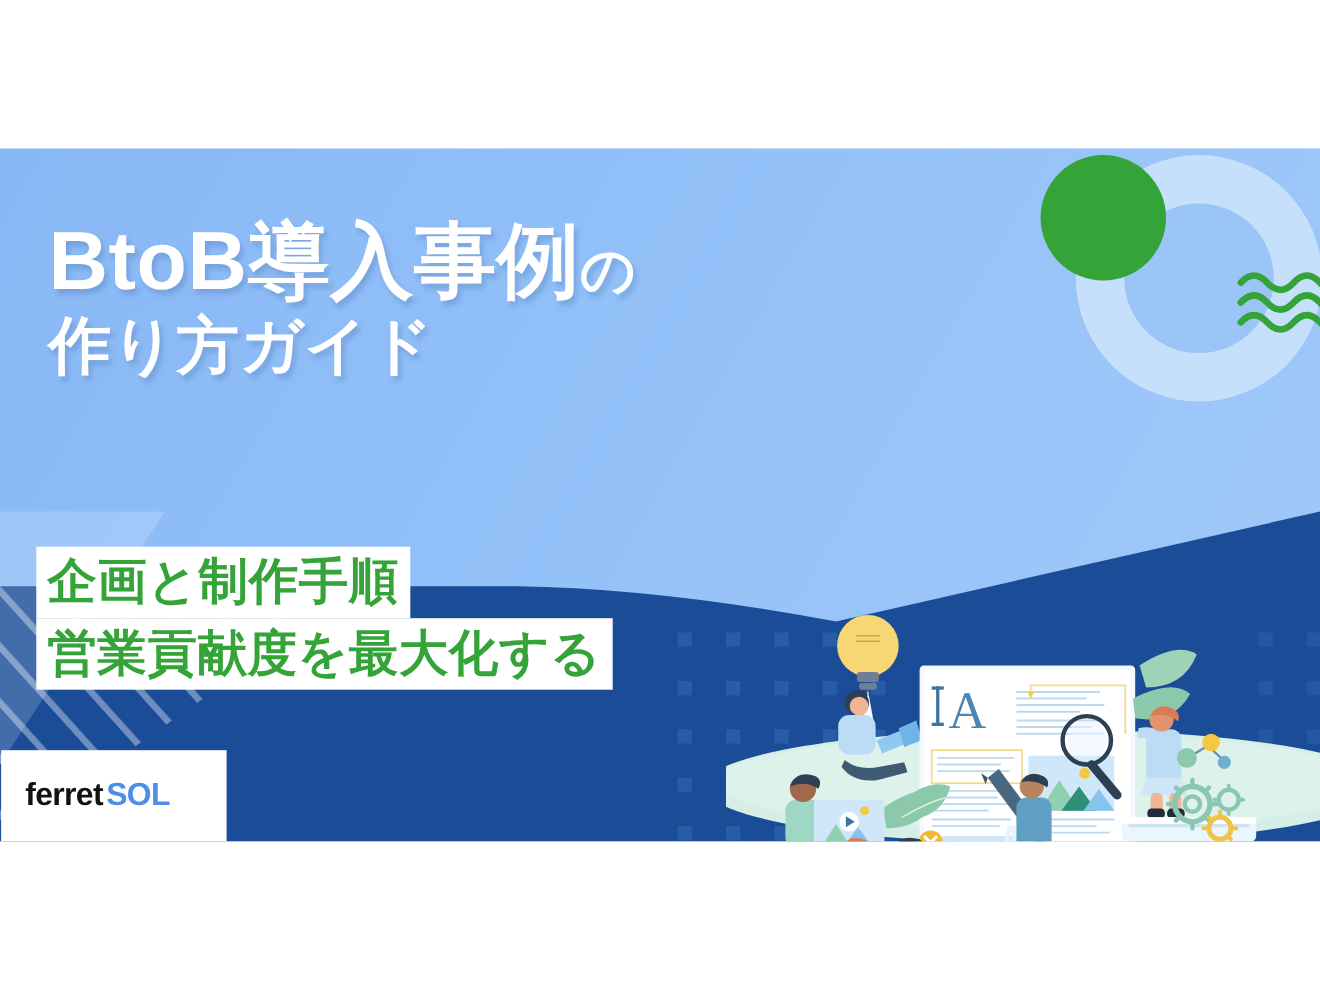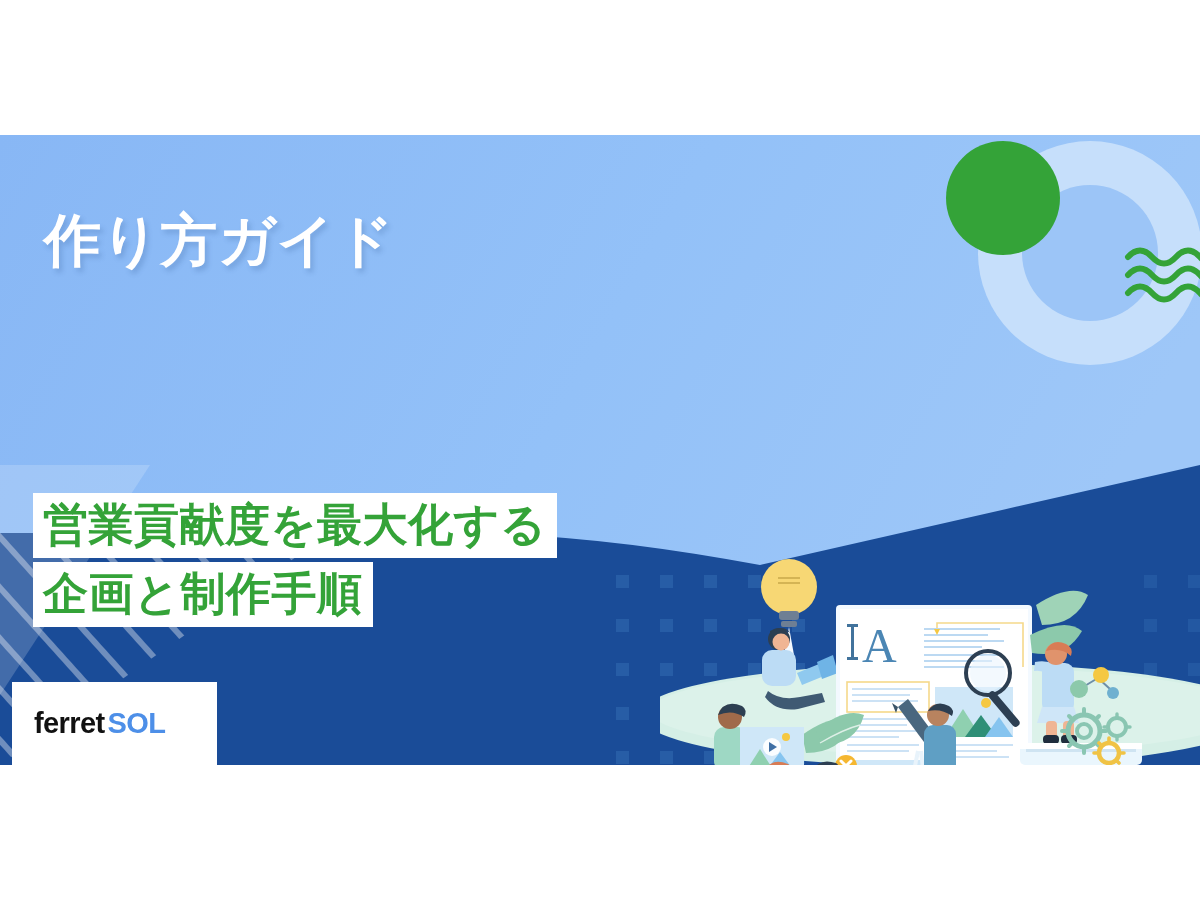--- a/index.html
+++ b/index.html
@@ -70,21 +70,21 @@
     line-height: 1.0;
     letter-spacing: 0.5px;
     padding: 9px 10px 11px 10px;
     white-space: nowrap;
   }
   #subtitle-line-2-wrap { display: block; margin-top: 4px; }
 
   
   #logo-plate {
     position: absolute;
-    left: 12px;
+    left: 1px;
     top: 547px;
     width: 205px;
     height: 83px;
     background: #ffffff;
     z-index: 50;
     display: flex;
     align-items: center;
     padding-left: 22px;
     box-sizing: border-box;
   }
@@ -432,26 +432,29 @@
 
         <g>
           <path d="M816 596 q28 -24 48 -16 q-8 30 -42 30 Z" fill="#8cc9ab"></path>
           <path d="M820 608 q24 -14 40 -18" stroke="#ffffff" stroke-width="1.4" fill="none" opacity="0.7"></path>
         </g>
 
       </g>
     </svg>
 
     <div id="title-block">
+      <div class="title-line" id="title-line-1">
+        <span>BtoB導入事例</span><span class="small-no">の</span>
+      </div>
       <div class="title-line" id="title-line-2">作り方ガイド</div>
     </div>
 
     <div id="subtitle-block">
+      <div id="subtitle-line-2-wrap"><span class="subtitle-line">企画と制作手順</span></div>
       <div><span class="subtitle-line">営業貢献度を最大化する</span></div>
-      <div id="subtitle-line-2-wrap"><span class="subtitle-line">企画と制作手順</span></div>
     </div>
 
     <div id="logo-plate">
       <div id="logo-text">
         <span id="logo-ferret">ferret</span><span id="logo-sol">SOL</span>
       </div>
     </div>
 
   </div>
 </div>

